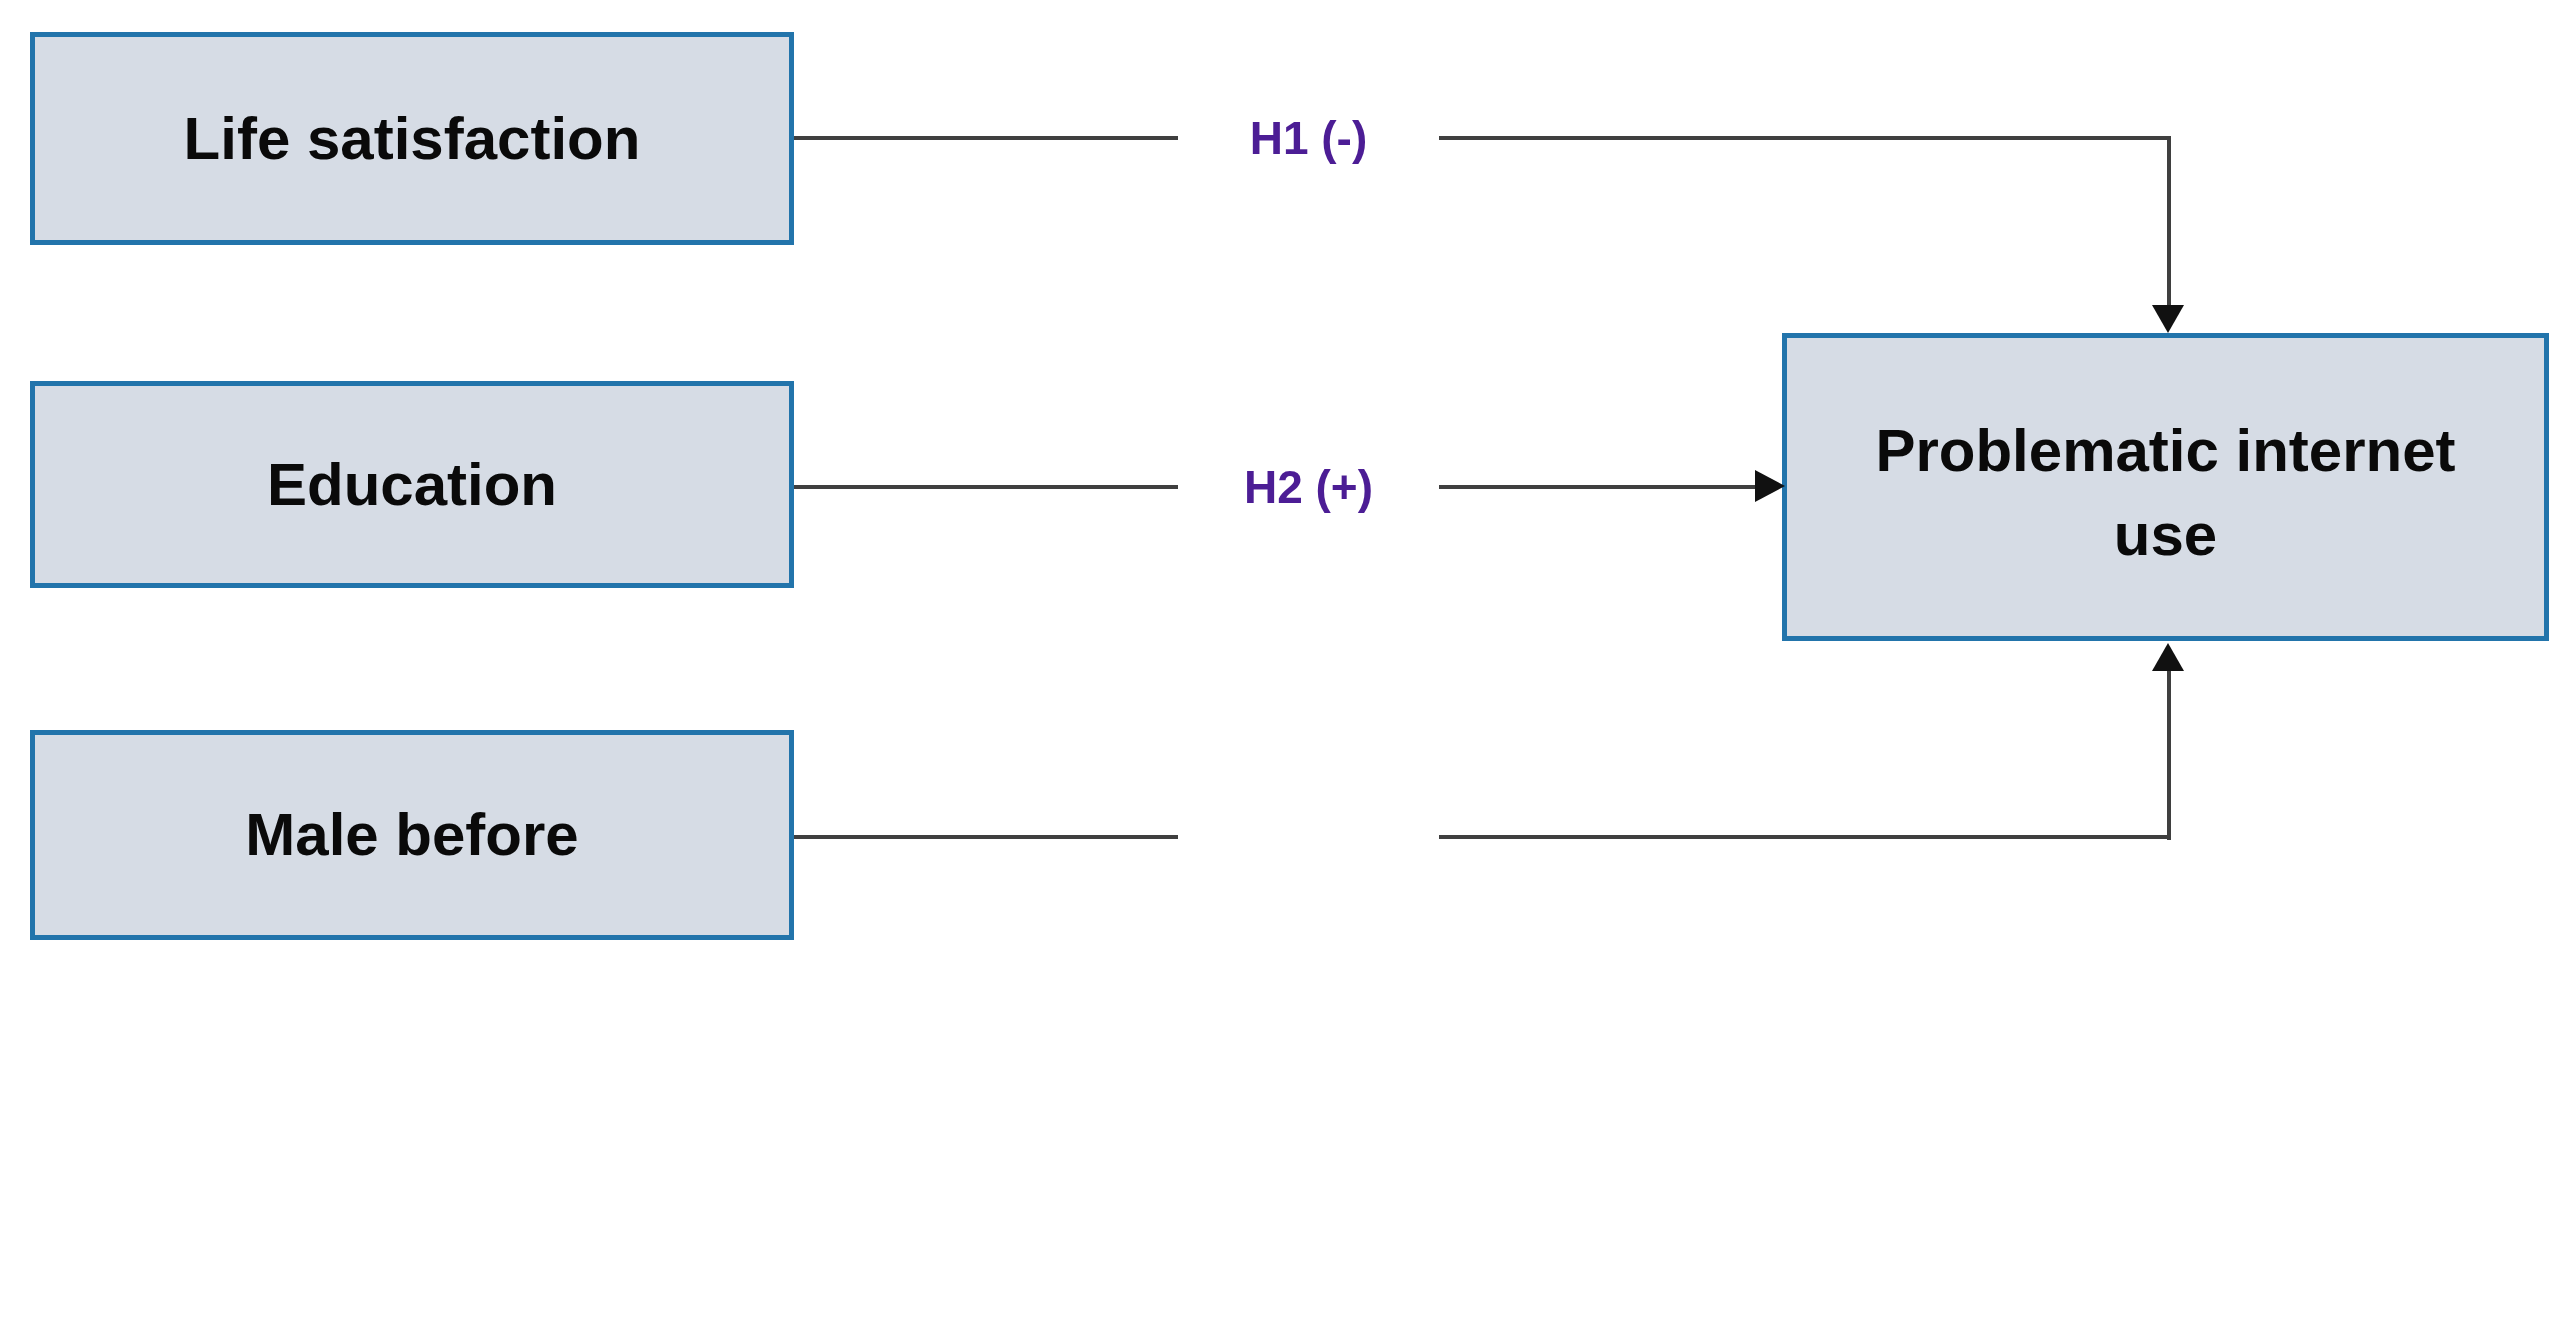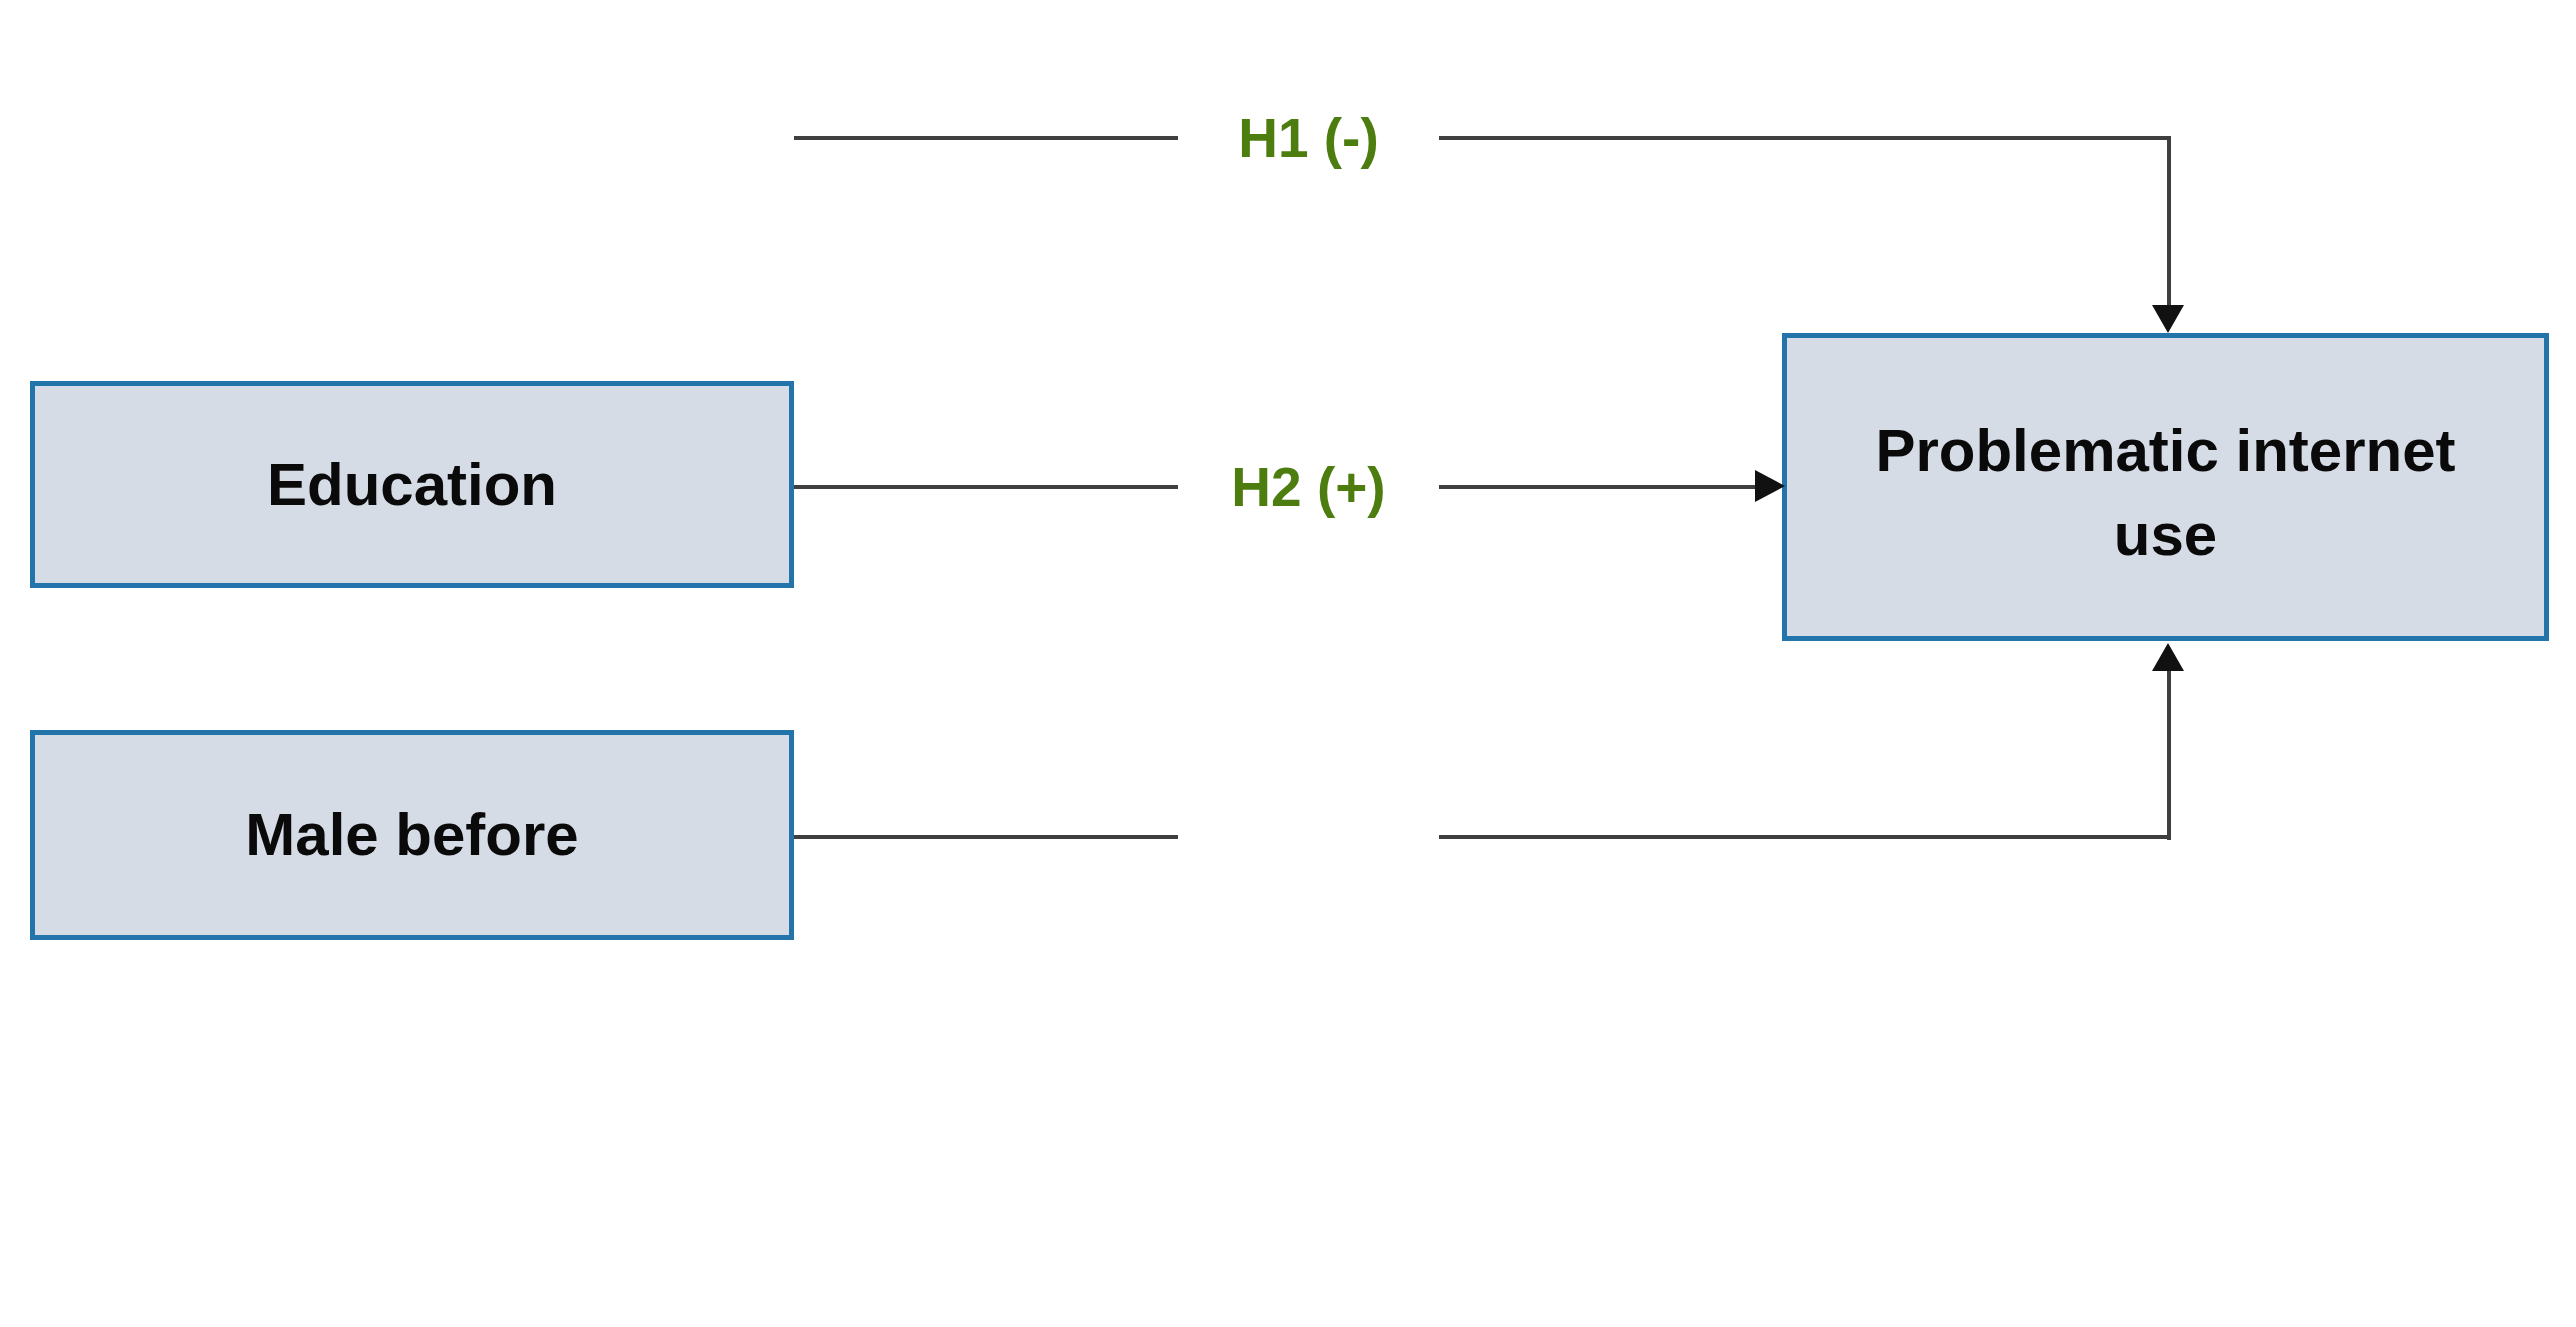--- a/index.html
+++ b/index.html
@@ -48,22 +48,22 @@
     background: #3f3f3f;
   }
   .hline { height: 4.1px; }
   .vline { width: 4.1px; }
   .hyp-label {
     position: absolute;
     display: flex;
     align-items: center;
     justify-content: center;
     font-weight: bold;
-    font-size: 55px;
-    color: #4d7c0f;
+    font-size: 46px;
+    color: #4c1d95;
     width: 261px;
     height: 69px;
   }
   .arrow { position: absolute; width: 0; height: 0; }
   .arrow-down {
     border-left: 16.5px solid transparent;
     border-right: 16.5px solid transparent;
     border-top: 28px solid #111111;
   }
   .arrow-up {
@@ -92,20 +92,23 @@
   .h3-label { left: 1178px; top: 802px; }
   .h3-b { left: 1439px; top: 835px; width: 731px; }
   .h3-v { left: 2167px; top: 671px; height: 169px; }
   .h3-arrow { left: 2152px; top: 643px; }
 </style>
 </head>
 <body>
 
 <div class="canvas">
 
+  <div class="node box-life">
+    <span class="node-label">Life satisfaction</span>
+  </div>
 
   <div class="node box-lone">
     <span class="node-label">Education</span>
   </div>
 
   <div class="node box-male">
     <span class="node-label">Male before</span>
   </div>
 
   <div class="node box-piu">

